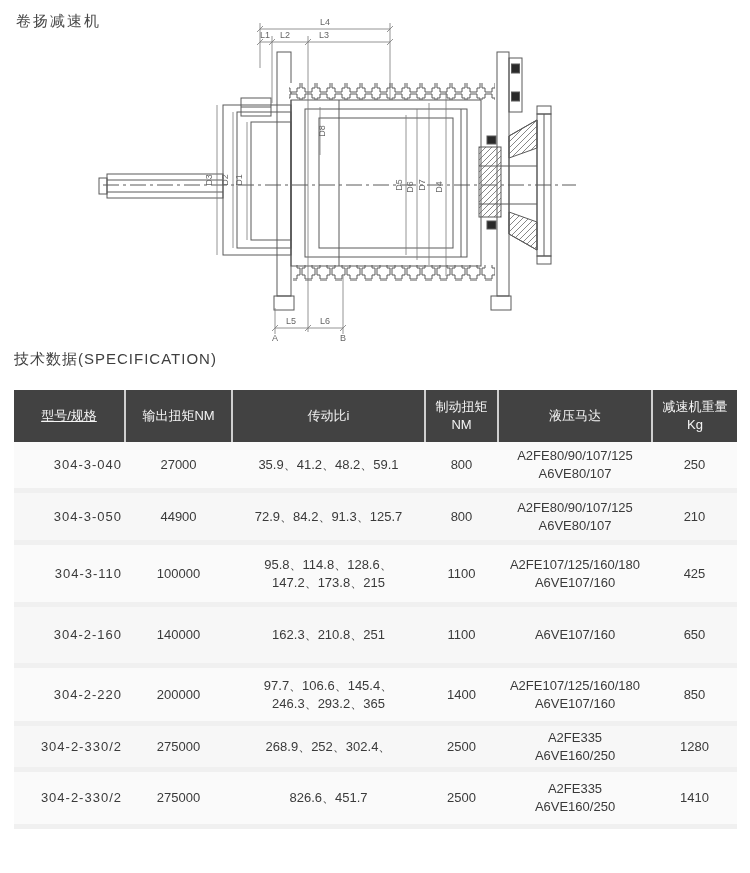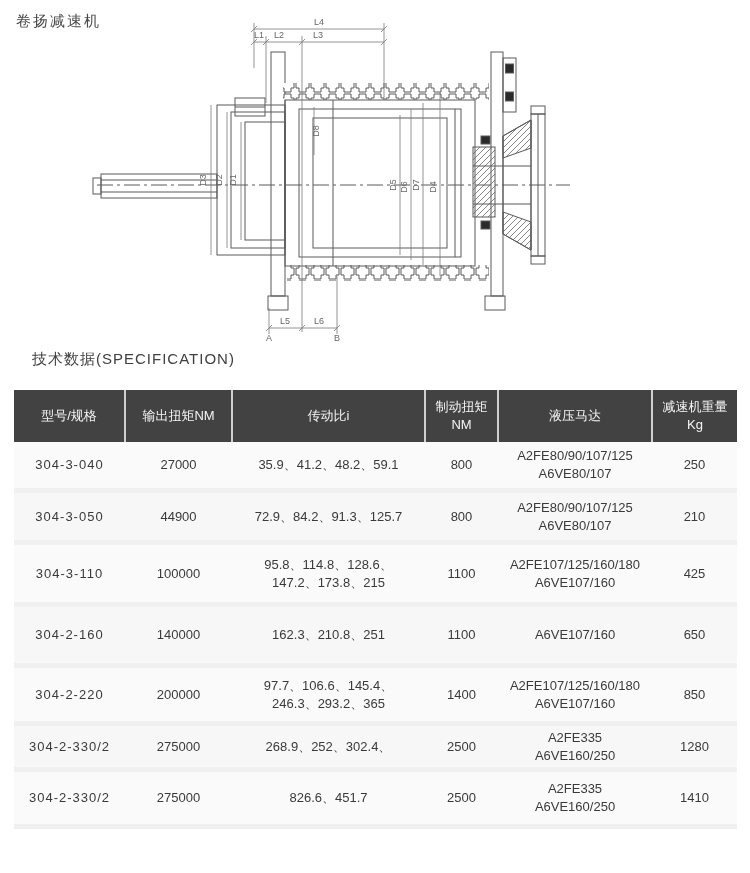--- a/index.html
+++ b/index.html
@@ -9,45 +9,45 @@
     font-family:"Liberation Sans","DejaVu Sans",sans-serif;
     position:relative;
     overflow:hidden;
     color:#3f3f3f;
   }
   .page{position:absolute;inset:0;border-radius:28px;}
   .page-title{
     position:absolute;left:16px;top:12px;
     font-size:15px;letter-spacing:2px;color:#4a4a4a;
   }
-  .drawing{position:absolute;left:85px;top:8px;width:660px;height:340px;}
+  .drawing{position:absolute;left:91px;top:8px;width:660px;height:340px;}
   .section-title{
-    position:absolute;left:32px;top:350px;
+    position:absolute;left:14px;top:350px;
     font-size:15px;letter-spacing:1px;color:#3f3f3f;
   }
   table.spec{
     position:absolute;left:14px;top:390px;width:723px;
     border-collapse:collapse;table-layout:fixed;
     font-size:13px;color:#3a3a3a;
   }
   table.spec th{
     background:#424242;color:#f4f4f4;font-weight:normal;
     font-size:13px;height:52px;vertical-align:middle;text-align:center;
     border-left:2px solid #cfcfcf;line-height:1.35;padding:0 4px;
   }
-  table.spec th:first-child{border-left:none;}
+  table.spec th:first-child{border-left:none;text-decoration:underline;}
   table.spec td{
     text-align:center;vertical-align:middle;
     background:#fafafa;
     border-bottom:5px solid #f0f0f0;
     padding:2px 3px;line-height:1.35;
   }
   table.spec tr:nth-child(even) td{background:#f7f7f7;}
   table.spec td.c-ratio, table.spec td.c-motor{white-space:pre-line;}
-  table.spec td.c-model{letter-spacing:1px;}
+  table.spec td.c-model{letter-spacing:1px;text-align:right;}
   table.spec tbody tr:nth-child(1) td{height:42px;}
   table.spec tbody tr:nth-child(2) td{height:43px;}
   table.spec tbody tr:nth-child(3) td{height:53px;}
   table.spec tbody tr:nth-child(4) td{height:52px;}
   table.spec tbody tr:nth-child(5) td{height:49px;}
   table.spec tbody tr:nth-child(6) td{height:37px;}
   table.spec tbody tr:nth-child(7) td{height:48px;}
   table.spec tbody tr:nth-child(8) td{height:33px;}
   table.spec tbody tr:nth-child(9) td{height:30px;border-bottom:3px solid #e3e3e3;}
   svg text{font-family:"Liberation Sans","DejaVu Sans",sans-serif;}

